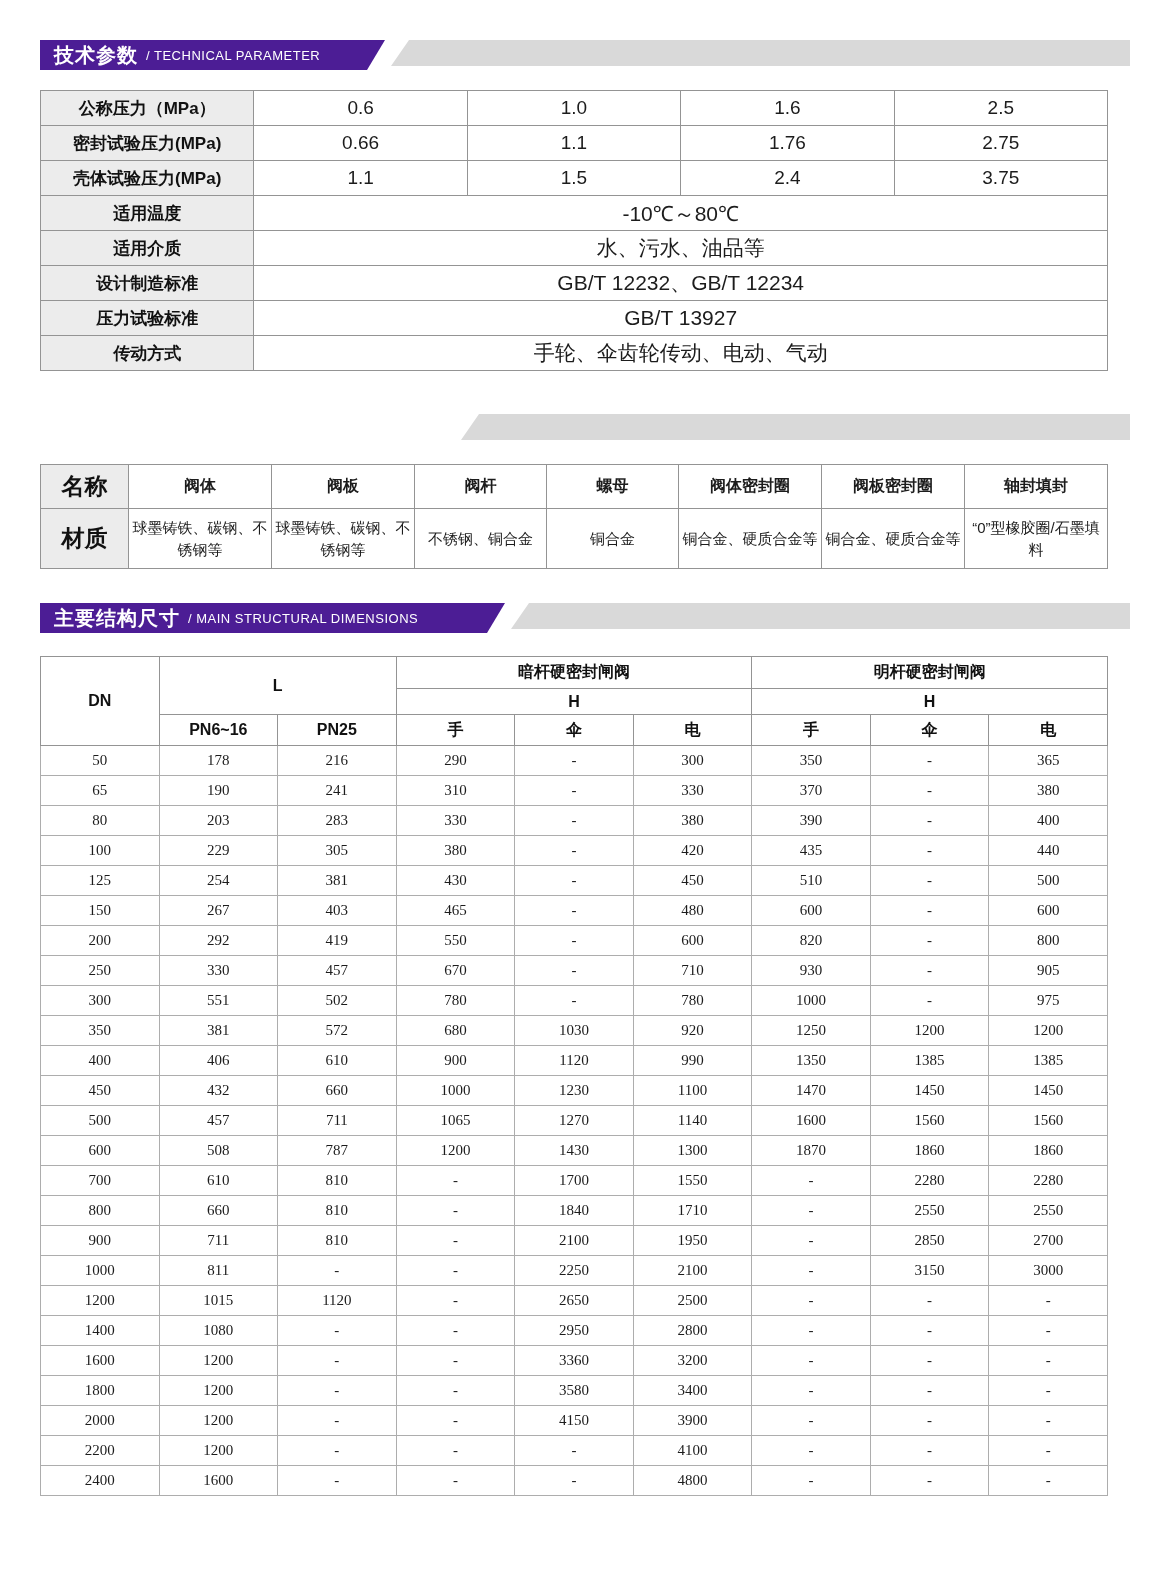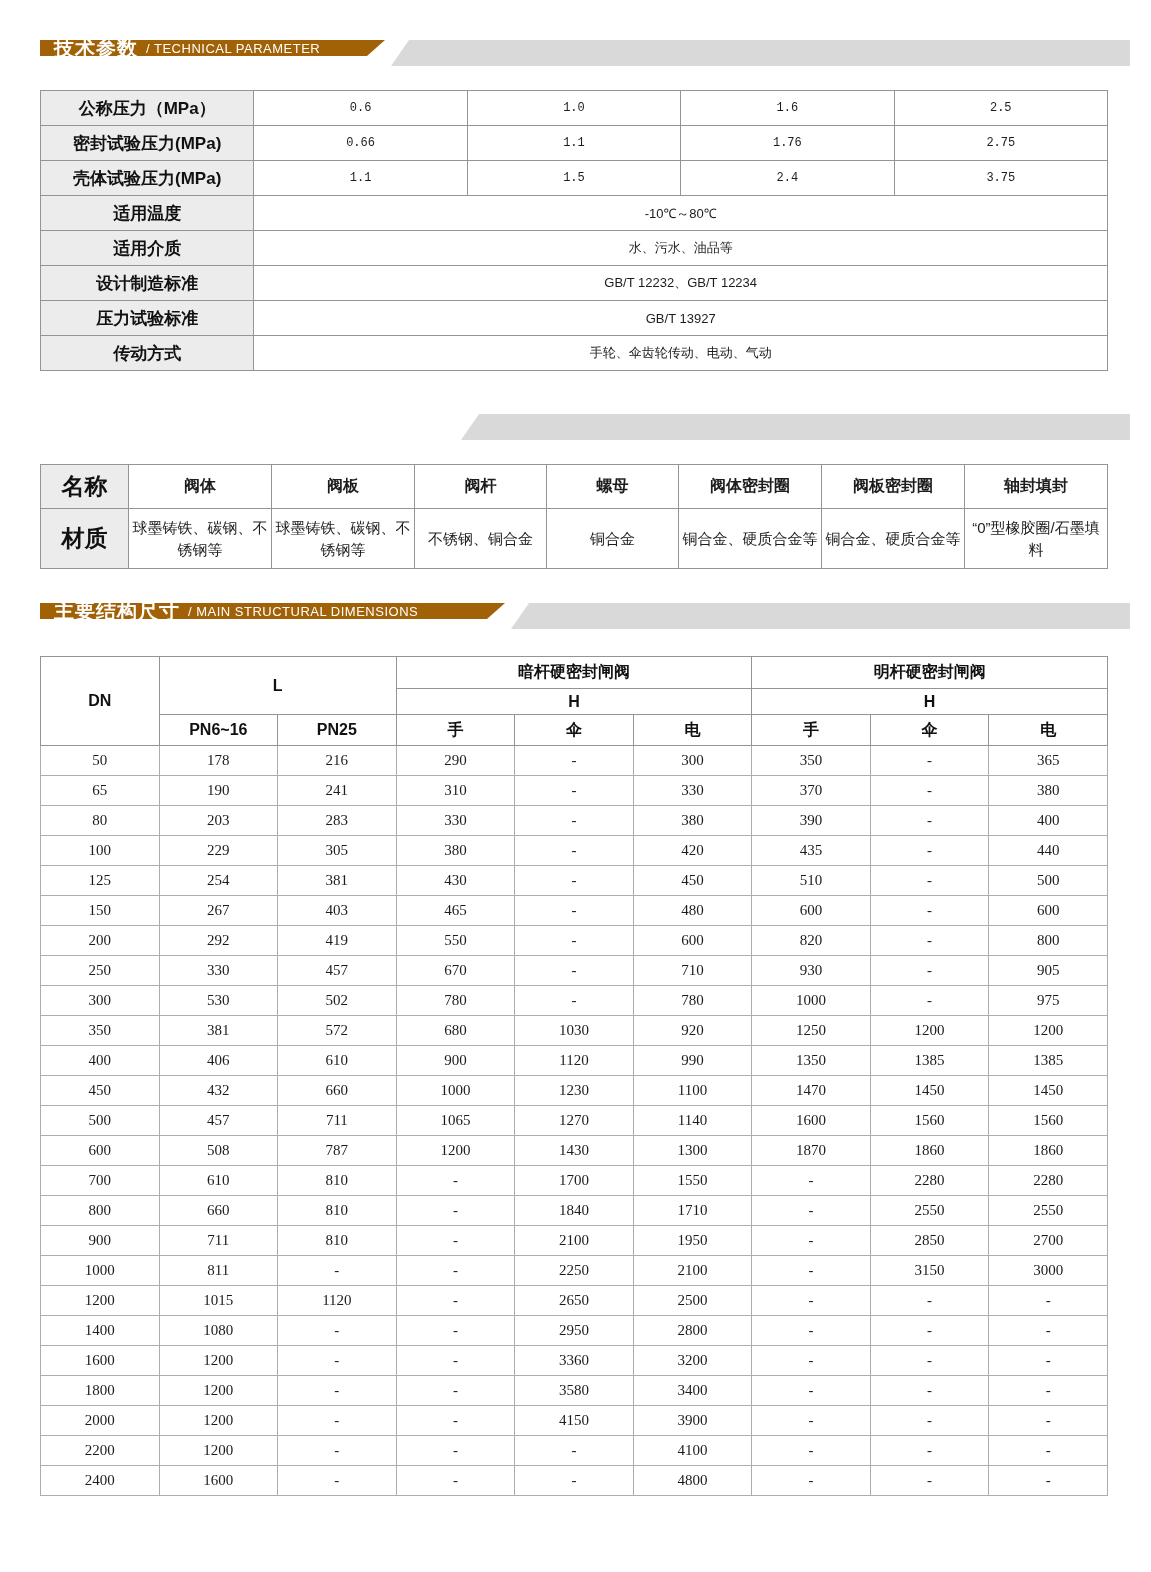--- a/index.html
+++ b/index.html
@@ -9,22 +9,22 @@
     font-family: "Liberation Sans", sans-serif;
     color: #1c1c1c;
     position: relative;
     overflow: hidden;
   }
   .content { position: absolute; left: 40px; top: 0; width: 1090px; }
 
   
   .banner { position: relative; height: 30px; width: 1090px; }
   .banner-blue {
-    position: absolute; left: 0; top: 0; height: 16px;
-    background: #a16207;
+    position: absolute; left: 0; top: 0; height: 30px;
+    background: #4c1d95;
     clip-path: polygon(0 0, 100% 0, calc(100% - 18px) 100%, 0 100%);
     display: flex; align-items: center;
     padding: 0 32px 0 14px;
     white-space: nowrap;
   }
   .banner-gray {
     position: absolute; top: 0; right: 0; height: 26px;
     background: #d9d9d9;
     clip-path: polygon(18px 0, 100% 0, 100% 100%, 0 100%);
   }
@@ -32,22 +32,22 @@
   .banner-en { color: #ffffff; font-size: 13px; margin-left: 8px; letter-spacing: .5px; }
 
   
   table { border-collapse: collapse; table-layout: fixed; width: 1068px; background: #fff; }
   td, th { border: 1px solid #949494; text-align: center; vertical-align: middle; }
 
   
   #technical-table { margin-top: 20px; }
   #technical-table td, #technical-table th { height: 35px; font-size: 17px; }
   #technical-table th.row-label { background: #ececec; font-weight: bold; width: 20%; color: #111; }
-  #technical-table td.num-val { font-family: Liberation Mono, monospace; font-size: 12px; }
-  #technical-table td.merged-val { font-size: 13px; }
+  #technical-table td.num-val { font-family: Liberation Sans, sans-serif; font-size: 19px; }
+  #technical-table td.merged-val { font-size: 21px; }
 
   
   #materials-table { margin-top: 20px; }
   #materials-table th.row-label { background: #ececec; font-weight: bold; font-size: 23px; width: 88px; color: #111; }
   #materials-table tr.name-row td { height: 44px; font-weight: bold; font-size: 16px; }
   #materials-table tr.mat-row td { height: 60px; font-size: 15px; line-height: 1.45; padding: 2px 3px; }
 
   
   #dimensions-table { margin-top: 23px; }
   #dimensions-table th { font-size: 16px; font-weight: bold; color: #111; }
@@ -298,21 +298,21 @@
           <td>457</td>
           <td>670</td>
           <td>-</td>
           <td>710</td>
           <td>930</td>
           <td>-</td>
           <td>905</td>
         </tr>
         <tr>
           <td>300</td>
-          <td>530</td>
+          <td>551</td>
           <td>502</td>
           <td>780</td>
           <td>-</td>
           <td>780</td>
           <td>1000</td>
           <td>-</td>
           <td>975</td>
         </tr>
         <tr>
           <td>350</td>

